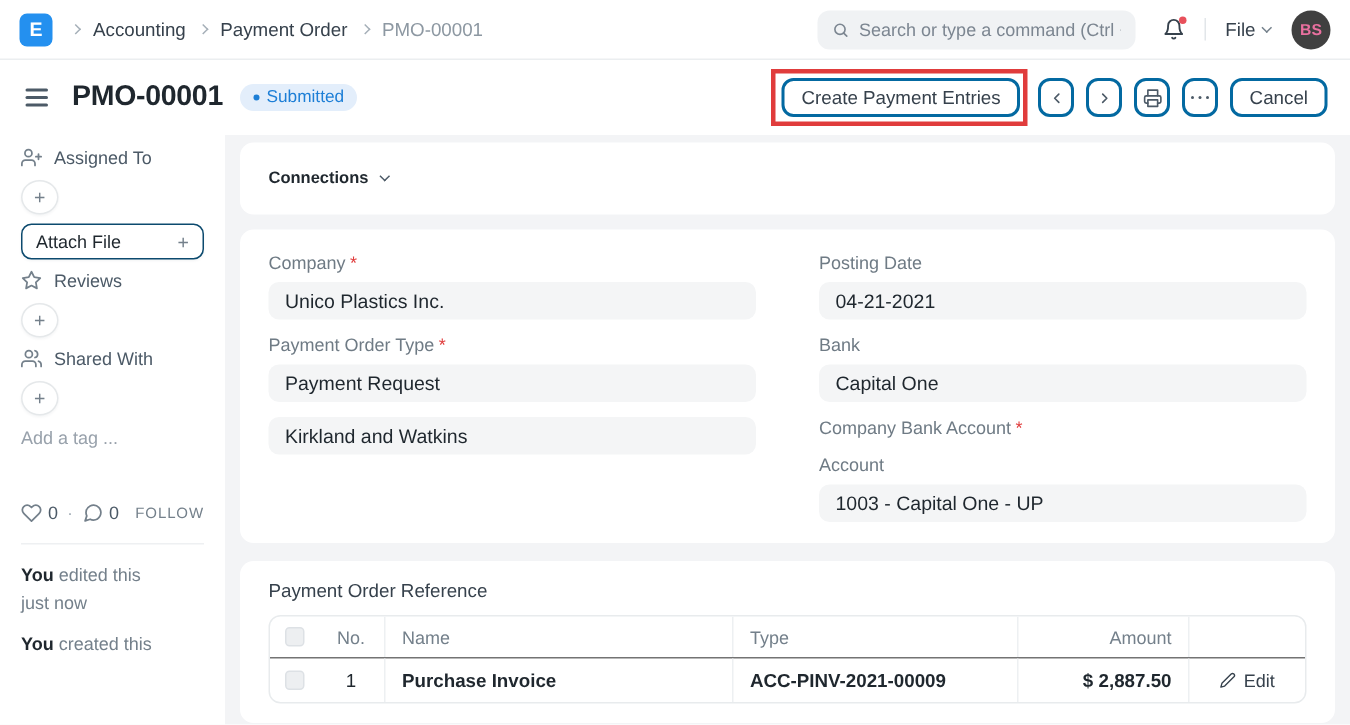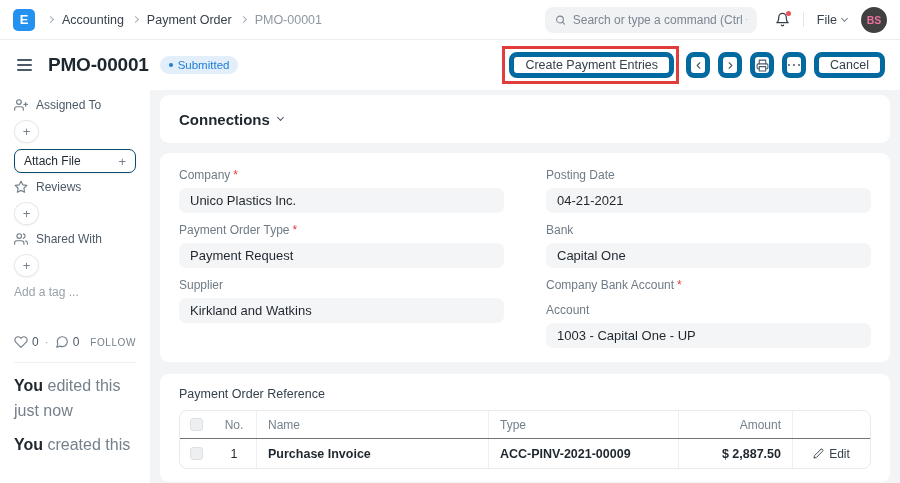--- a/index.html
+++ b/index.html
@@ -34,21 +34,21 @@
 
   
   .titlebar { height:50px; display:flex; align-items:center; padding:0 15px; background:#fff; }
   .hamburger { display:flex; flex-direction:column; gap:3.5px; cursor:pointer; padding:4px 2px; }
   .hamburger span { width:15px; height:1.7px; background:#4c5a67; border-radius:1px; }
   .page-title { font-size:19px; font-weight:700; margin-left:14px; letter-spacing:-0.2px; }
   .badge { margin-left:11px; background:#e3eefb; color:#1c7ed6; font-size:11.5px;
     padding:3px 9px; border-radius:10px; display:flex; align-items:center; gap:5px; }
   .badge-dot { width:4px; height:4px; border-radius:50%; background:#1c7ed6; }
   .actions { margin-left:auto; display:flex; align-items:center; gap:8px; }
-  .btn { background:#fff; border:5px solid #0369a1; border-radius:8px; height:26px;
+  .btn { background:#fff; border:2px solid #0369a1; border-radius:8px; height:26px;
     padding:0 11px; font-size:12.5px; color:#36414c; display:flex; align-items:center;
     justify-content:center; cursor:pointer; font-family:inherit; white-space:nowrap; }
   .btn-icon { width:24px; padding:0; color:#4c5a67; }
   .hl-wrap { position:relative; display:inline-flex; margin-right:4px; }
   .red-frame { position:absolute; top:-6px; bottom:-6px; left:-7px; right:-5px;
     border:3px solid #e03c3c; pointer-events:none; }
 
   
   .layout { display:flex; height:393px; }
   .sidebar { width:150px; flex-shrink:0; background:#fff; padding:6px 14px 0 14px; }
@@ -66,27 +66,27 @@
     font-size:12px; color:#1f272e; cursor:pointer; box-shadow:0 1px 2px rgba(25,39,52,.05); }
   .attach-plus { color:#74808b; font-size:13px; }
   .add-tag { color:#98a1ab; font-size:12px; margin-top:8px; cursor:pointer; }
   .likes-row { margin-top:36px; display:flex; align-items:center; font-size:12px; color:#74808b; }
   .likes-row svg { cursor:pointer; }
   .cnt { margin-left:4px; color:#4c5a67; }
   .middot { margin:0 6px; color:#a5afb8; }
   .follow { margin-left:auto; font-size:10px; letter-spacing:0.6px; color:#74808b;
     font-weight:500; cursor:pointer; }
   .sb-divider { border-top:1px solid #eef0f2; margin:13px 0 11px; }
-  .act { font-size:16px; color:#74808b; line-height:1.55; margin-bottom:9px; }
+  .act { font-size:12px; color:#74808b; line-height:1.55; margin-bottom:9px; }
   .act .actor { color:#1f272e; font-weight:600; }
 
   
   .card { background:#fff; border-radius:9px; }
   .card-connections { height:48px; display:flex; align-items:center; padding:0 19px; margin-bottom:10px; cursor:pointer; }
-  .conn-title { font-size:15px; font-weight:700; display:flex; align-items:center; gap:8px; }
+  .conn-title { font-size:11px; font-weight:700; display:flex; align-items:center; gap:8px; }
   .conn-title .chev-down { border-color:#4c5a67; }
 
   .card-form { padding:15px 19px 4px; margin-bottom:12px; display:grid;
     grid-template-columns:1fr 1fr; column-gap:42px; }
   .field { margin-bottom:10px; }
   .field-label { font-size:12px; color:#6f7b85; display:flex; gap:3px; height:15px; margin-bottom:5px; }
   .req { color:#e03e3e; }
   .field-input { background:#f4f5f6; border-radius:7px; height:25px; display:flex;
     align-items:center; padding:0 11px; font-size:13px; color:#1f272e; cursor:text; }
 
@@ -282,23 +282,20 @@
           <div class="field-input">Unico Plastics Inc.</div>
         </div>
         <div class="field">
           <div class="field-label">
             <span>Payment Order Type</span>
             <span class="req">*</span>
           </div>
           <div class="field-input">Payment Request</div>
         </div>
         <div class="field">
-          <div class="field-label">
-            <span>Supplier</span>
-          </div>
           <div class="field-input">Kirkland and Watkins</div>
         </div>
       </div>
       <div>
         <div class="field">
           <div class="field-label">
             <span>Posting Date</span>
           </div>
           <div class="field-input">04-21-2021</div>
         </div>

